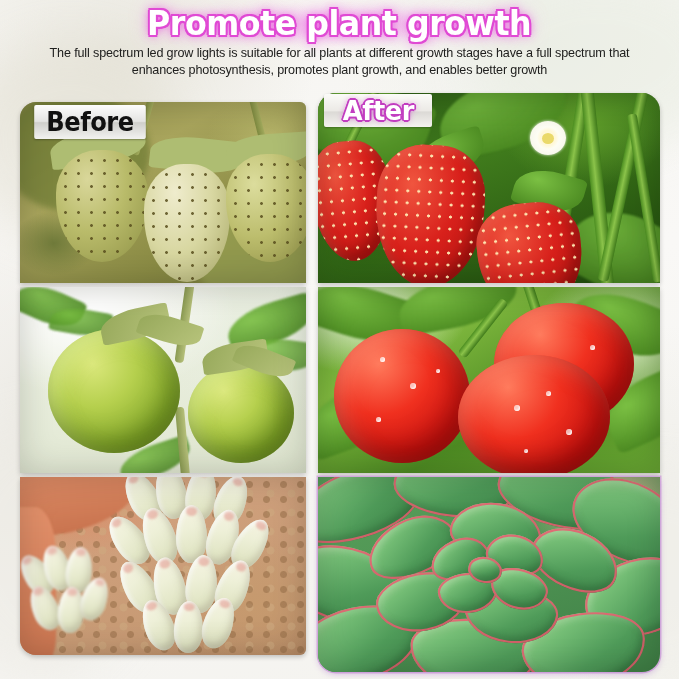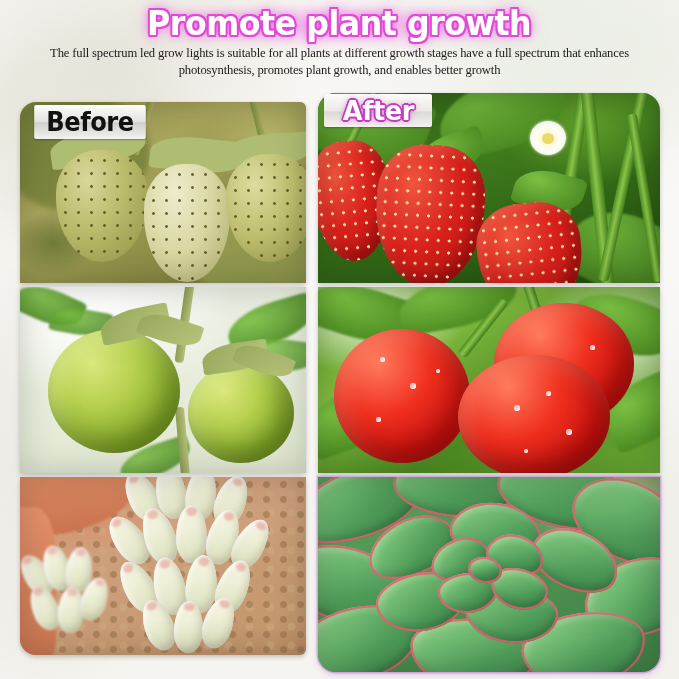--- a/index.html
+++ b/index.html
@@ -48,21 +48,21 @@
       -2.2px 0 0 #e04ad4, 2.2px 0 0 #e04ad4,
       0 -2.2px 0 #e04ad4, 0 2.2px 0 #e04ad4,
       0 0 10px rgba(230,70,220,.9), 0 0 18px rgba(235,110,225,.55);
     white-space:nowrap;
   }
 
   
   .subtitle{
     position:absolute; left:38px; top:45px; width:603px;
     text-align:center;
-    font-family:Liberation Serif, serif;
+    font-family:Liberation Sans, sans-serif;
     font-size:12.6px;
     line-height:16.5px;
     color:#20201f;
     letter-spacing:-0.15px;
   }
 
   
   .panel{
     position:absolute;
     overflow:hidden;

